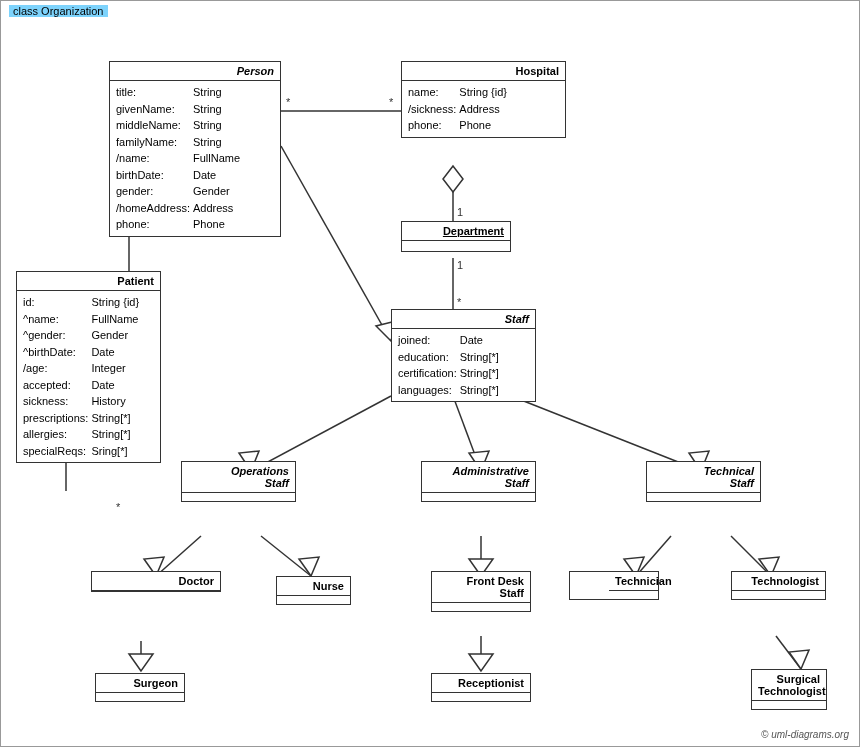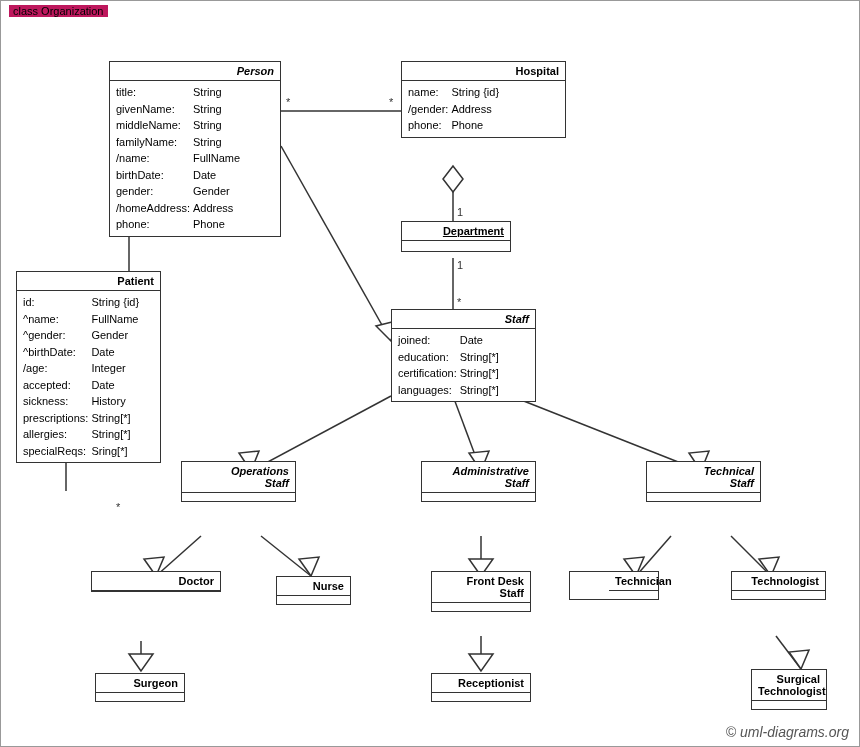--- a/index.html
+++ b/index.html
@@ -17,21 +17,21 @@
       height: 747px;
       position: relative;
       background: #fff;
       border: 1px solid #999;
     }
     .class-label {
       position: absolute;
       top: 4px;
       left: 8px;
       font-size: 11px;
-      background: #be185d;
+      background: #7dd3fc;
       padding: 0 4px;
     }
     svg.diagram-svg {
       position: absolute;
       top: 0;
       left: 0;
       width: 860px;
       height: 747px;
     }
     .uml-box {
@@ -59,21 +59,21 @@
       border-collapse: collapse;
     }
     .uml-box .box-body td {
       padding: 0 3px 0 0;
       white-space: nowrap;
     }
     .copyright {
       position: absolute;
       bottom: 6px;
       right: 10px;
-      font-size: 14px;
+      font-size: 10px;
       color: #555;
       font-style: italic;
     }
   </style>
 </head>
 <body>
 
 <div id="diagram-container">
   <span class="class-label">class Organization</span>
 
@@ -192,21 +192,21 @@
   <div class="uml-box" style="left:400px; top:60px; width:165px;">
     <div class="box-title not-italic">Hospital</div>
     <div class="box-body">
       <table>
         <tbody>
             <tr>
               <td>name:</td>
               <td>String {id}</td>
             </tr>
         <tr>
-              <td>/gender:</td>
+              <td>/sickness:</td>
               <td>Address</td>
             </tr>
         <tr>
               <td>phone:</td>
               <td>Phone</td>
             </tr>
       </tbody>
         </table>
     </div>
   </div>

